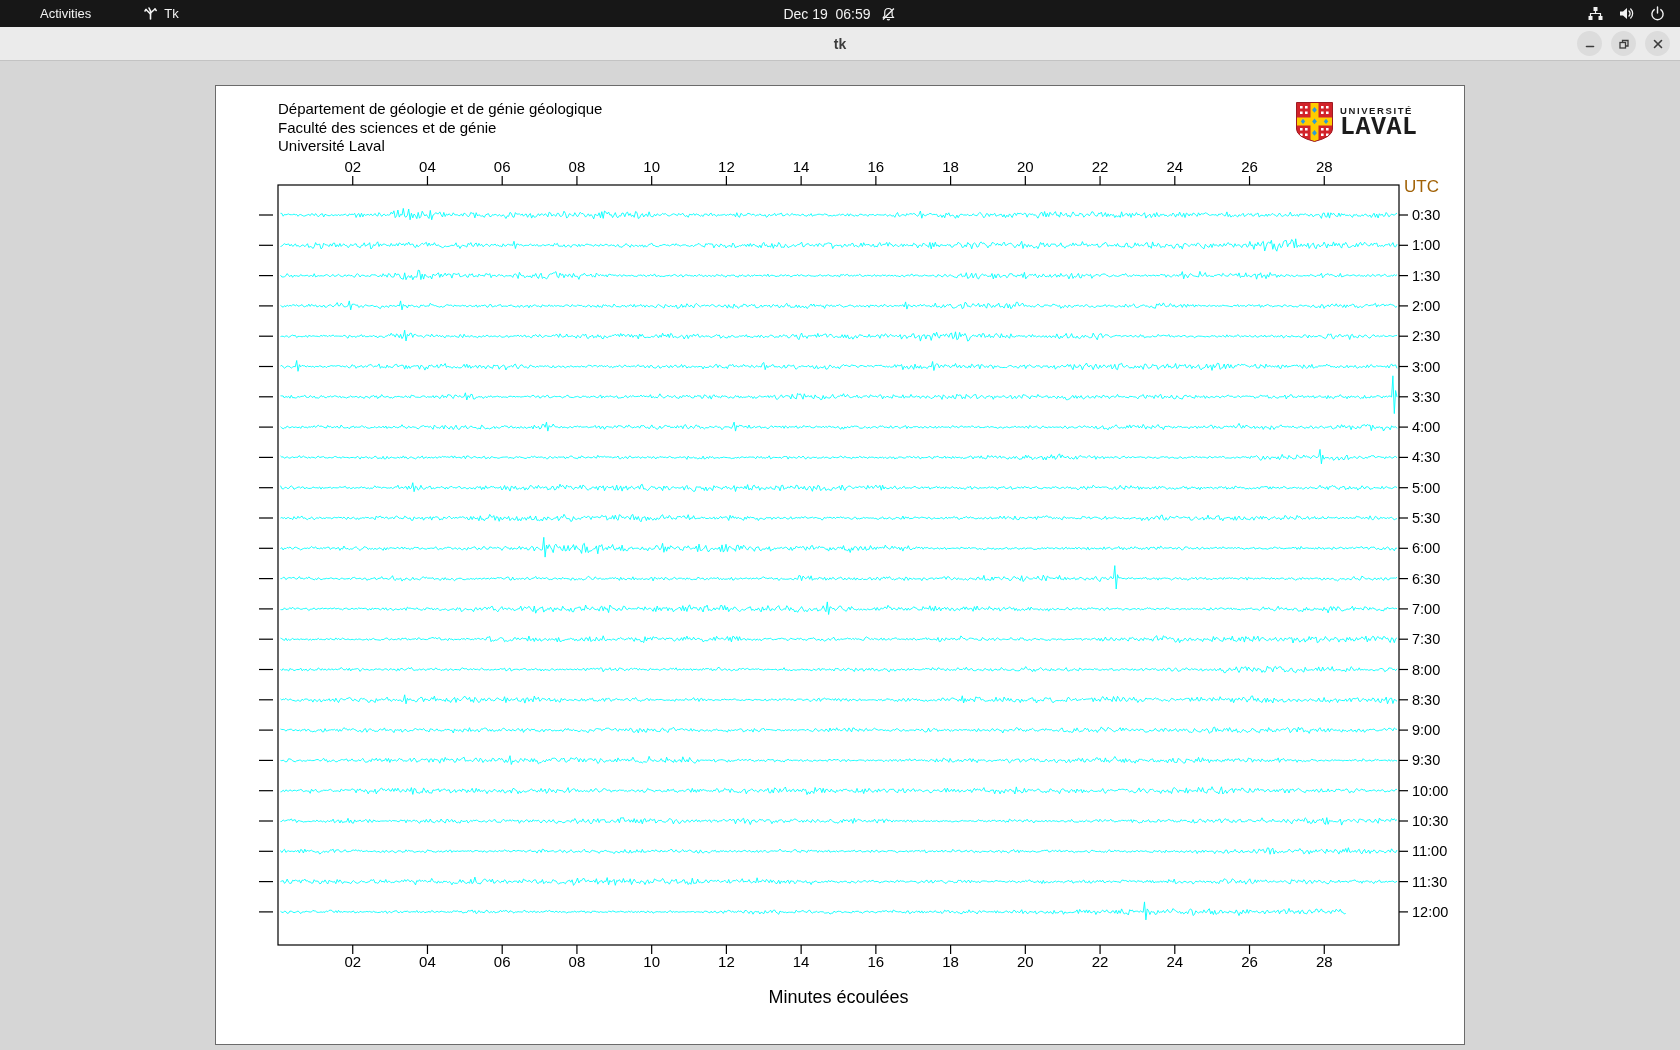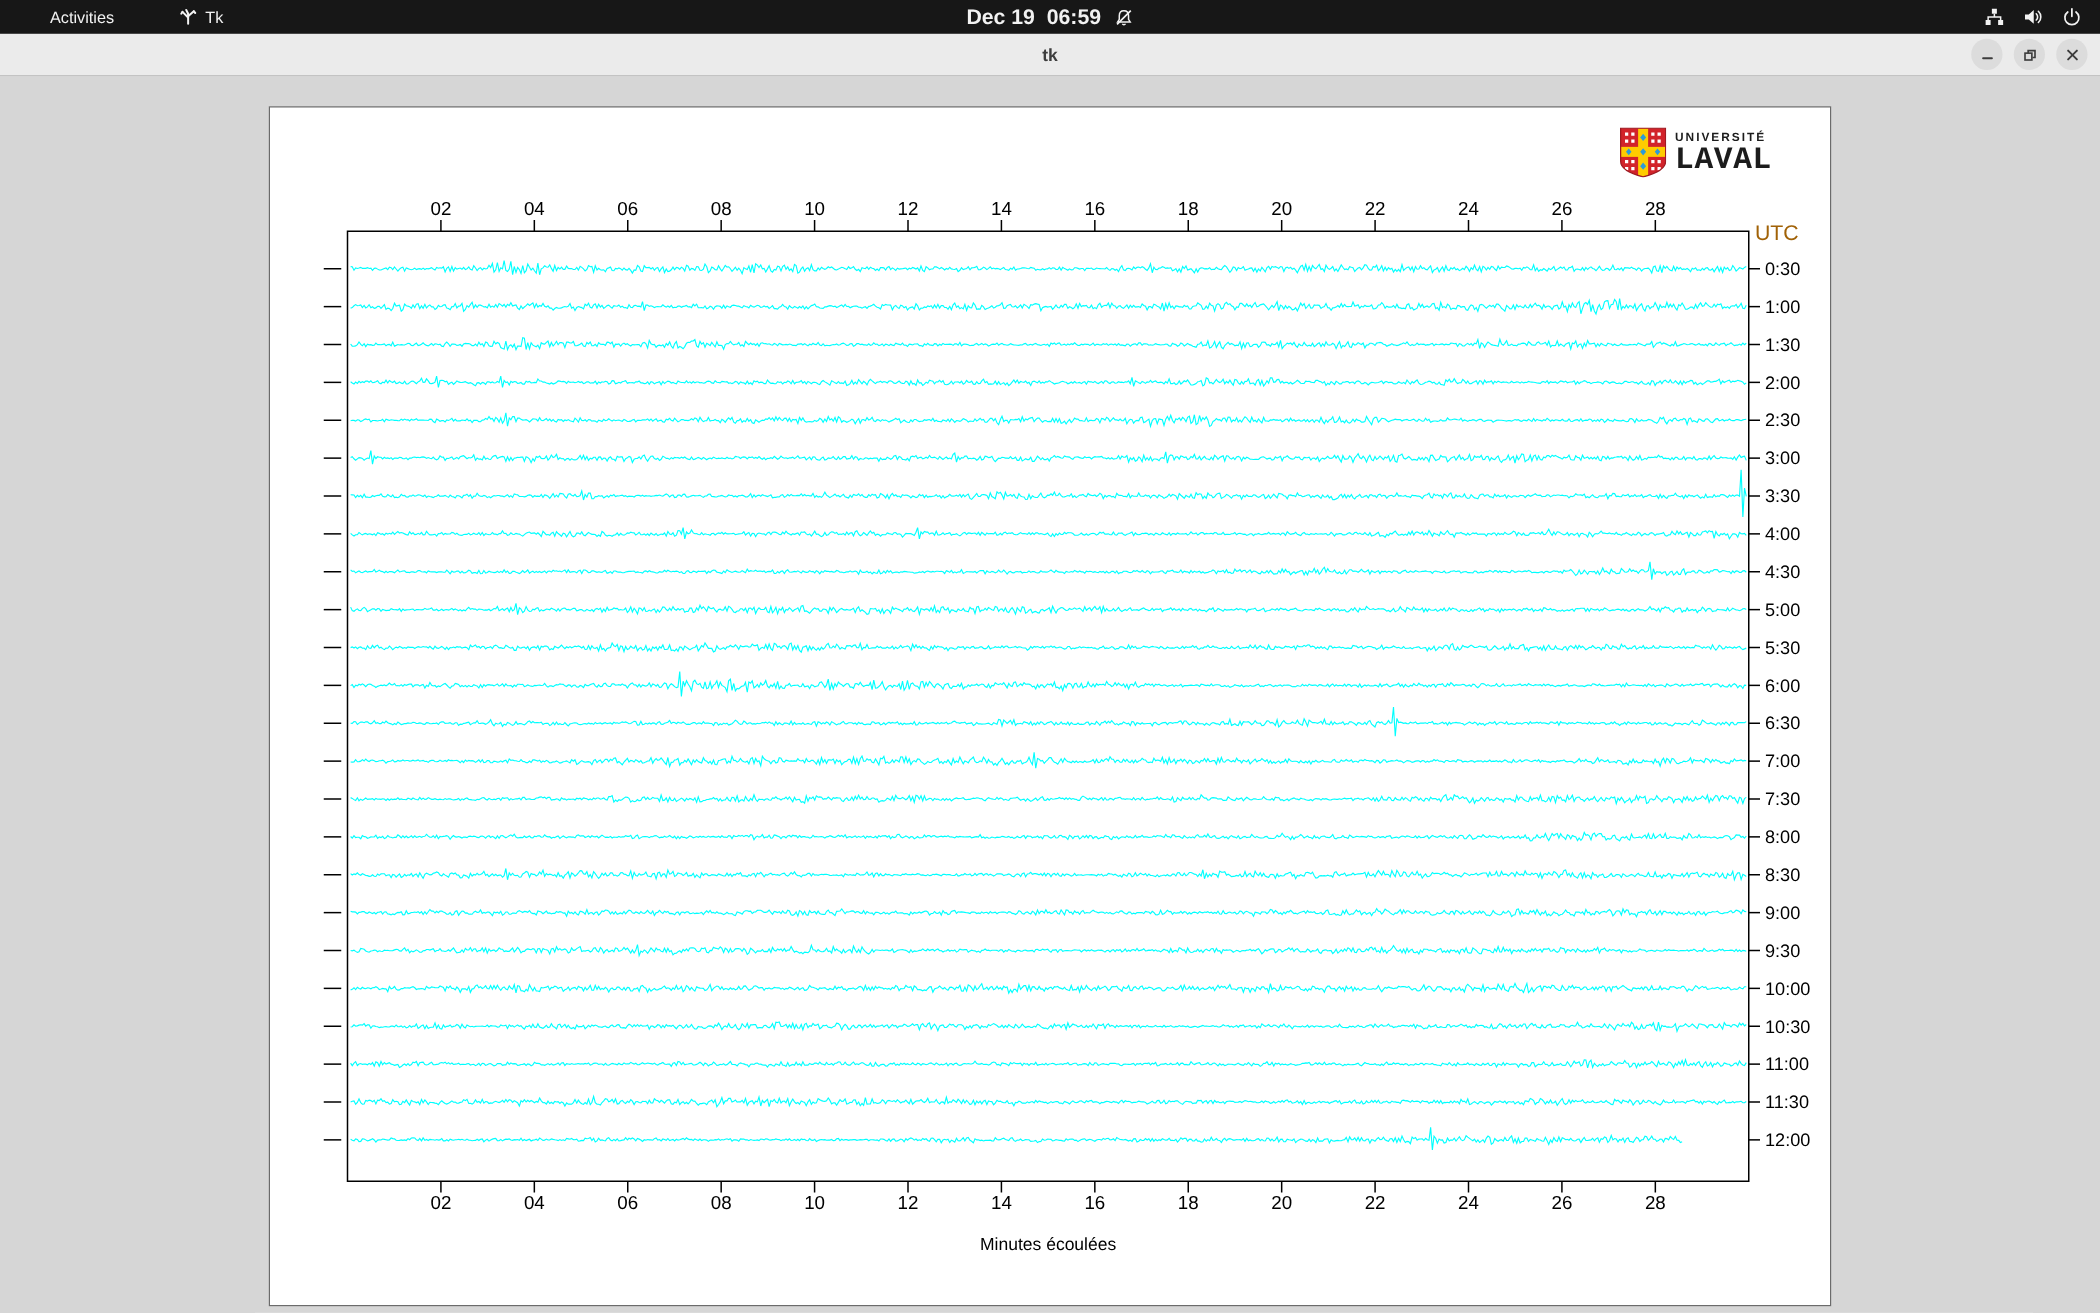--- a/index.html
+++ b/index.html
@@ -8,21 +8,21 @@
 
   
   .topbar { position:absolute; left:0; top:0; width:1680px; height:27px;
     background:#171717; color:#f2f2f2; display:flex; align-items:center;
     font-size:13px; z-index:30; }
   .tb-left { position:absolute; left:0; top:0; height:27px; display:flex; align-items:center;padding-left:28px; }
   .tb-item { background:transparent; border:0; color:#f2f2f2; font-family:inherit;
     font-size:13px; height:27px; padding:0 12px; display:flex; align-items:center; gap:6px; cursor:default; }
   .tb-center { position:absolute; left:50%; top:0; transform:translateX(-50%); height:27px;
     display:flex; align-items:center; gap:10px; }
-  .tb-clock { white-space:pre; font-weight:bold; font-size:17px; }
+  .tb-clock { white-space:pre; font-weight:normal; font-size:14px; }
   .tb-right { position:absolute; right:0; top:0; height:27px; display:flex;
     align-items:center; gap:14px; padding:0 14px; }
   .tb-icon { display:block; }
 
   
   .titlebar { position:absolute; left:0; top:27px; width:1680px; height:34px;
     background:#ebebeb; border-bottom:1px solid #c3c3c3; z-index:20; }
   .win-title { position:absolute; left:0; top:0; width:100%; height:34px;
     text-align:center; line-height:34px; font-size:14px; font-weight:bold; color:#3d3d3d; }
   .win-controls { position:absolute; right:10px; top:4px; display:flex; gap:9px; }
@@ -36,21 +36,21 @@
   .org { position:absolute; left:62px; top:14px; font-size:15px; line-height:18.5px; color:#000; }
   .chart-title { position:absolute; left:62px; top:31px; width:1121px; text-align:center;
     font-size:20.5px; color:#000; }
   .logo { position:absolute; left:1080px; top:16px; display:flex; align-items:center; gap:7px; }
   .logo-text { color:#1c1c1c; }
   .logo-u { font-size:9.5px; letter-spacing:1.6px; font-weight:bold; }
   .logo-l { font-size:25px; font-weight:bold; font-family:Liberation Mono, monospace; line-height:24px; letter-spacing:0.5px; }
   .plot-svg { position:absolute; left:0; top:0; width:1250px; height:959px; }
   .plot-svg text { font-family:"Liberation Sans", sans-serif; fill:#000; }
   .xlabel { position:absolute; left:62px; top:901px; width:1121px; text-align:center;
-    font-size:14px; color:#000; }
+    font-size:18px; color:#000; }
   .utc { position:absolute; left:1188px; top:91px; font-size:17px; }
 </style>
 </head>
 <body>
 
 <div class="topbar">
   <div class="tb-left">
     <button class="tb-item">Activities</button>
     <button class="tb-item" style="margin-left:28px;">
       <svg class="tb-icon" width="15" height="15" viewBox="0 0 15 15">
@@ -126,20 +126,25 @@
             <path d="M10.5 3.5 L3.5 10.5"></path>
         </g>
       </svg>
     </button>
   </div>
 </div>
 
 <div class="window-body">
   <div class="canvas">
 
+    <div class="org">
+      <div>Département de géologie et de génie géologique</div>
+      <div>Faculté des sciences et de génie</div>
+      <div>Université Laval</div>
+    </div>
 
 
     <div class="logo">
       <svg width="37" height="40" viewBox="0 0 37 40">
         <defs>
             <clipPath id="shield">
               <path d="M0.5,0.5 H36.5 V27 Q36.5,35 18.5,39.5 Q0.5,35 0.5,27 Z"></path>
             </clipPath>
           </defs>
         <g clip-path="url(#shield)">

